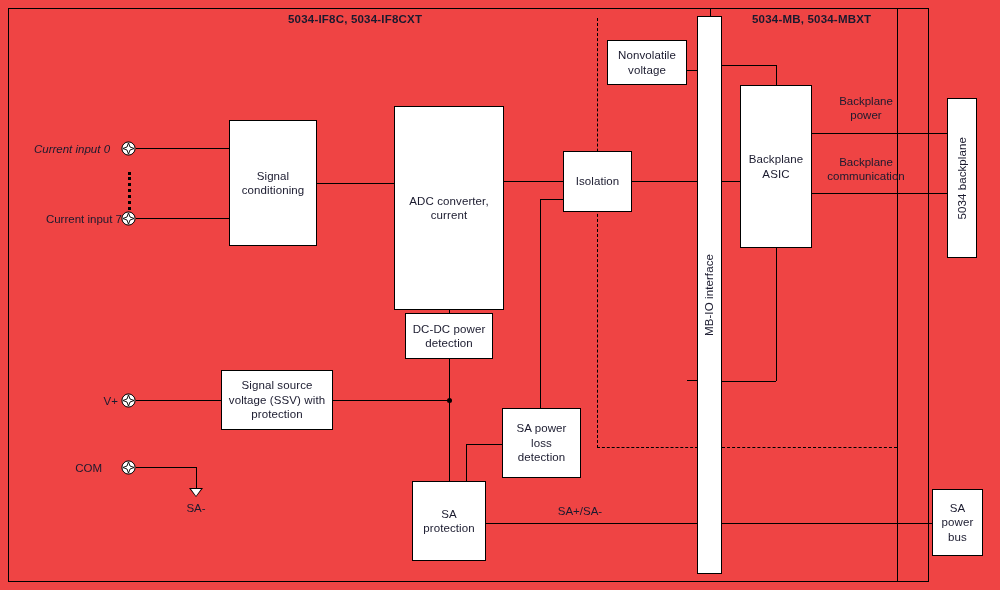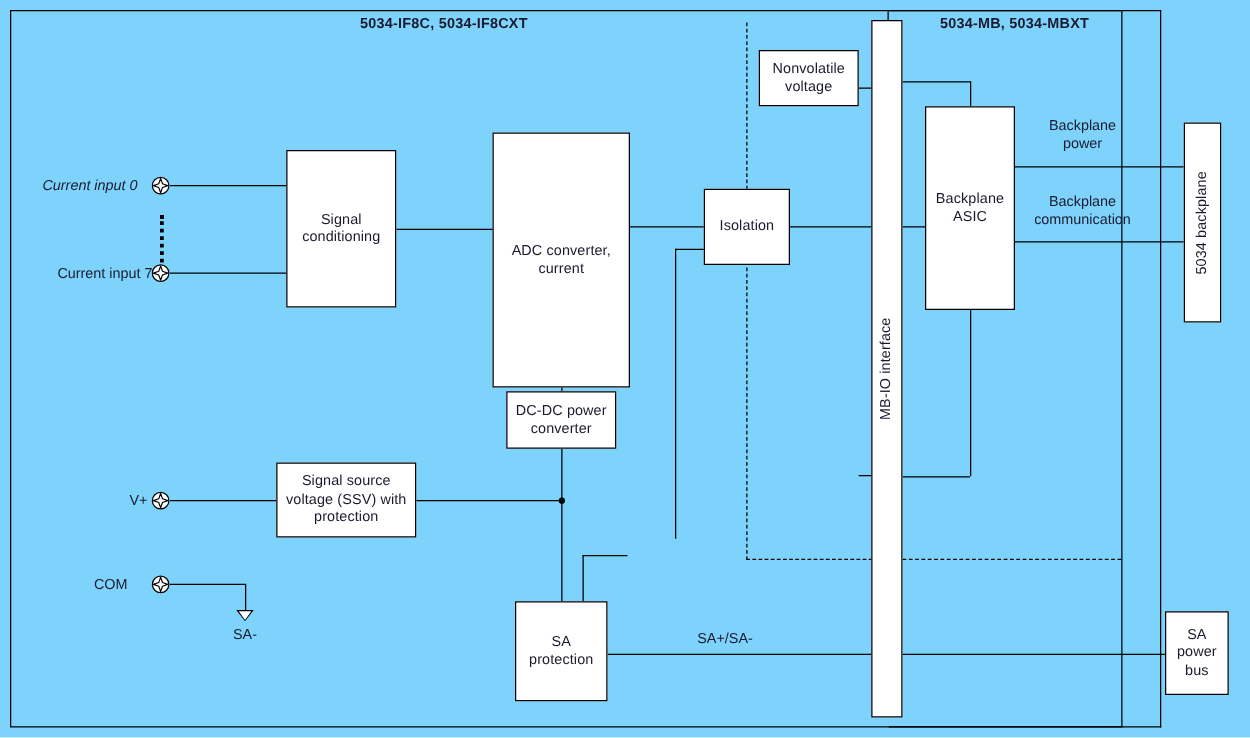--- a/index.html
+++ b/index.html
@@ -4,21 +4,21 @@
 <style>
   html,body{margin:0;padding:0;background:#ffffff;}
   body{
     font-family:"Liberation Sans", sans-serif;
     color:#1a1a2e;
   }
   #stage{
     position:relative;
     width:1000px;
     height:590px;
-    background:#7dd3fc;
+    background:#ef4444;
     overflow:hidden;
   }
   
   .box{
     position:absolute;
     border:1px solid #000000;
     background:#ffffff;
     box-sizing:border-box;
     display:flex;
     align-items:center;
@@ -176,21 +176,21 @@
 
   <div class="hline" style="left:632px;top:181px;width:66px;"></div>
 
   <div class="box" style="left:607px;top:40px;width:80px;height:45px;">Nonvolatile
 voltage</div>
   <div class="hline" style="left:687px;top:70px;width:11px;"></div>
 
   <div class="hline" style="left:687px;top:380px;width:11px;"></div>
 
   <div class="box" style="left:405px;top:313px;width:88px;height:46px;">DC-DC power
-converter</div>
+detection</div>
 
   <div class="vline" style="left:449px;top:359px;height:122px;"></div>
   <div class="dot" style="left:447px;top:398px;"></div>
 
   <div class="label" style="left:62px;top:394px;width:56px;text-align:right;">V+</div>
   <div class="term" style="left:121px;top:393px;">
     <svg width="15" height="15" viewBox="0 0 15 15">
       <circle cx="7.5" cy="7.5" r="6.6" fill="#fff" stroke="#000" stroke-width="1"></circle>
       <path d="M7.5 1.8 L9 6 L13.2 7.5 L9 9 L7.5 13.2 L6 9 L1.8 7.5 L6 6 Z" fill="none" stroke="#000" stroke-width="0.9" stroke-linejoin="round"></path>
     </svg>
@@ -209,20 +209,23 @@
       <circle cx="7.5" cy="7.5" r="6.6" fill="#fff" stroke="#000" stroke-width="1"></circle>
       <path d="M7.5 1.8 L9 6 L13.2 7.5 L9 9 L7.5 13.2 L6 9 L1.8 7.5 L6 6 Z" fill="none" stroke="#000" stroke-width="0.9" stroke-linejoin="round"></path>
     </svg>
   </div>
   <div class="hline" style="left:136px;top:467px;width:60px;"></div>
   <div class="vline" style="left:196px;top:467px;height:21px;"></div>
   <div class="tri" style="left:189px;top:488px;"></div>
   <div class="tri-in" style="left:191px;top:489px;"></div>
   <div class="label" style="left:166px;top:501px;width:60px;text-align:center;">SA-</div>
 
+  <div class="box" style="left:502px;top:408px;width:79px;height:70px;">SA power
+loss
+detection</div>
 
   <div class="hline" style="left:466px;top:444px;width:36px;"></div>
   <div class="vline" style="left:466px;top:444px;height:37px;"></div>
 
   <div class="box" style="left:412px;top:481px;width:74px;height:80px;">SA
 protection</div>
 
   <div class="hline" style="left:486px;top:523px;width:212px;"></div>
   <div class="label" style="left:525px;top:504px;width:110px;">SA+/SA-</div>
 

